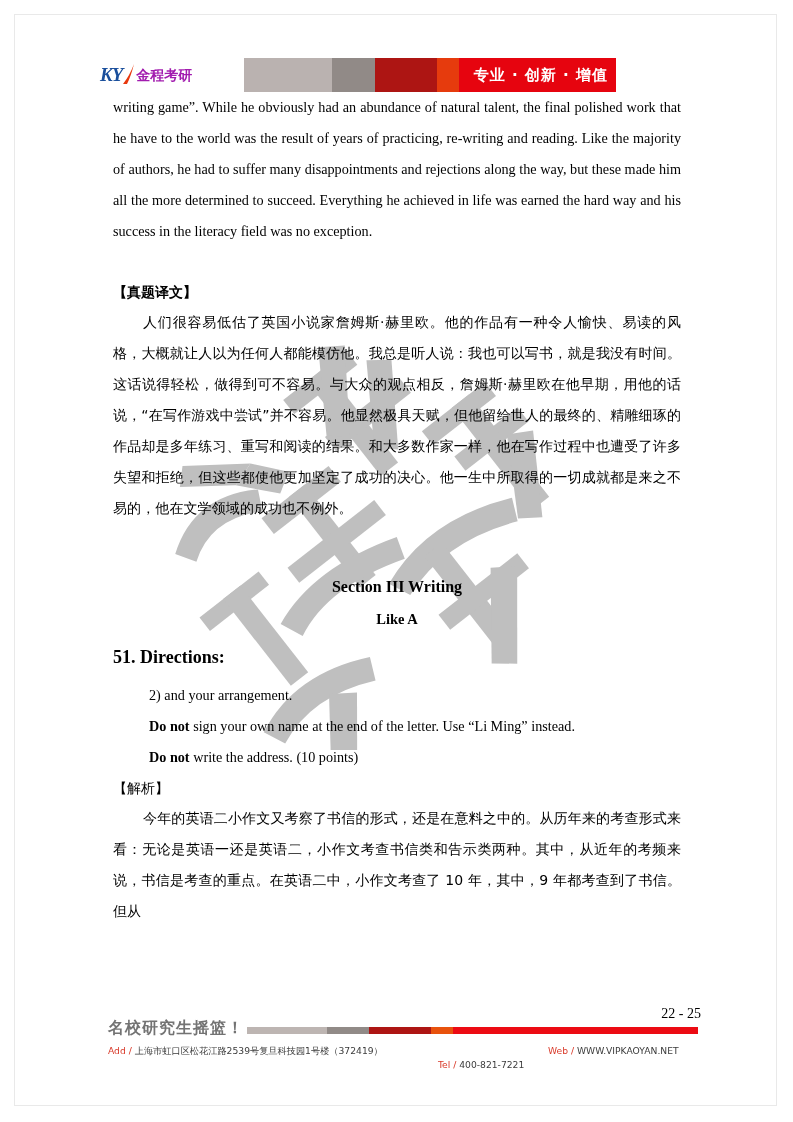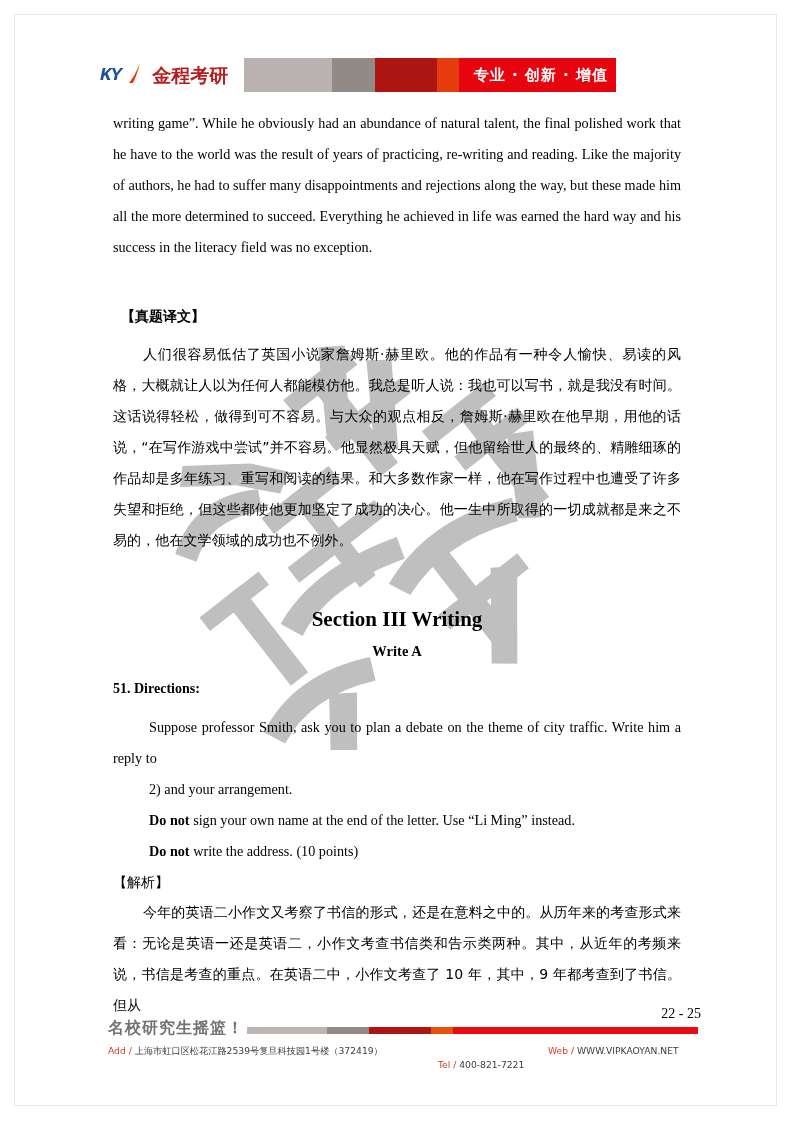--- a/index.html
+++ b/index.html
@@ -54,43 +54,43 @@
     width: 600px; height: 34px;
     z-index: 3;
   }
   .header-logo {
     position: absolute;
     left: 0; top: 0;
     width: 136px; height: 34px;
     display: flex; align-items: center;
   }
   .logo-ky {
-    font-family: Liberation Mono, monospace;
+    font-family: Liberation Serif, serif;
     font-weight: bold;
     font-style: italic;
     font-size: 19px;
     color: #1a4f9c;
     letter-spacing: -1px;
     position: relative;
     top: -3px;
   }
   .logo-ky .swoosh {
     display: inline-block;
     width: 13px; height: 22px;
     position: relative;
     top: 4px;
     margin-left: -3px;
   }
   .logo-cn {
     font-family: "DejaVu Sans", sans-serif;
     font-weight: bold;
-    font-size: 19px;
-    color: #b91c1c;
+    font-size: 14px;
+    color: #a21caf;
     letter-spacing: 0px;
-    margin-left: 11px;
+    margin-left: 1px;
     line-height: 1;
   }
   .hdr-bars {
     position: absolute;
     left: 136px; top: 0;
     width: 372px; height: 34px;
     display: flex;
     padding-left: 8px;
   }
   .hdr-bars .seg1 { width: 88px;  background: #bab2b0; }
@@ -106,42 +106,42 @@
     font-size: 15px;
     font-weight: bold;
     color: #ffffff;
     white-space: nowrap;
     letter-spacing: 1px;
   }
 
   
   .content {
     position: absolute;
-    left: 113px; top: 108px;
+    left: 113px; top: 92px;
     width: 568px;
     z-index: 2;
   }
 
   p.en {
     font-family: "Liberation Serif", "DejaVu Serif", serif;
     font-size: 14.2px;
     color: #000;
     margin: 0;
     text-align: justify;
     text-justify: inter-word;
     line-height: 31px;
   }
   p.en-indent { text-indent: 36px; }
 
   .cn-head {
     font-family: "DejaVu Sans", sans-serif;
     font-size: 14px;
     font-weight: bold;
     color: #000;
-    margin: 8px;
+    margin: 0;
     line-height: 30px;
   }
   .cn-head-light {
     font-family: "DejaVu Sans", sans-serif;
     font-size: 14px;
     font-weight: normal;
     color: #000;
     margin: 0;
     line-height: 30px;
   }
@@ -152,37 +152,37 @@
     color: #000;
     margin: 0;
     text-align: justify;
     line-height: 31px;
     text-indent: 30px;
     letter-spacing: 0.1px;
   }
 
   h1.section-title {
     font-family: "Liberation Serif", "DejaVu Serif", serif;
-    font-size: 21px;
+    font-size: 16px;
     font-weight: bold;
     text-align: center;
     margin: 0;
     line-height: 34px;
   }
   h2.part-title {
     font-family: "Liberation Serif", "DejaVu Serif", serif;
     font-size: 14.5px;
     font-weight: bold;
     text-align: center;
     margin: 0;
     line-height: 30px;
   }
   .directions-label {
     font-family: "Liberation Serif", "DejaVu Serif", serif;
-    font-size: 14px;
+    font-size: 18px;
     font-weight: bold;
     margin: 0;
     line-height: 30px;
   }
   p.item {
     font-family: "Liberation Serif", "DejaVu Serif", serif;
     font-size: 14.2px;
     margin: 0;
     line-height: 31px;
     text-indent: 36px;
@@ -324,29 +324,28 @@
     <div class="spacer-lg"></div>
 
     <p class="cn-head">【真题译文】</p>
 
     <p class="cn">人们很容易低估了英国小说家詹姆斯·赫里欧。他的作品有一种令人愉快、易读的风格，大概就让人以为任何人都能模仿他。我总是听人说：我也可以写书，就是我没有时间。这话说得轻松，做得到可不容易。与大众的观点相反，詹姆斯·赫里欧在他早期，用他的话说，“在写作游戏中尝试”并不容易。他显然极具天赋，但他留给世人的最终的、精雕细琢的作品却是多年练习、重写和阅读的结果。和大多数作家一样，他在写作过程中也遭受了许多失望和拒绝，但这些都使他更加坚定了成功的决心。他一生中所取得的一切成就都是来之不易的，他在文学领域的成功也不例外。</p>
 
     <div class="spacer-lg"></div>
     <div class="spacer-md"></div>
 
     <h1 class="section-title">Section III Writing</h1>
-    <h2 class="part-title">Write A</h2>
+    <h2 class="part-title">Like A</h2>
 
     <div class="spacer-sm"></div>
 
     <p class="directions-label">51. Directions:</p>
 
     <div class="spacer-sm"></div>
 
-    <p class="en en-indent">Suppose professor Smith, ask you to plan a debate on the theme of city traffic. Write him a reply to</p>
 
     <p class="item">2) and your arrangement.</p>
     <p class="item"><b>Do not</b><span> sign your own name at the end of the letter. Use “Li Ming” instead.</span></p>
     <p class="item"><b>Do not</b><span> write the address. (10 points)</span></p>
 
     <p class="cn-head-light">【解析】</p>
 
     <p class="cn">今年的英语二小作文又考察了书信的形式，还是在意料之中的。从历年来的考查形式来看：无论是英语一还是英语二，小作文考查书信类和告示类两种。其中，从近年的考频来说，书信是考查的重点。在英语二中，小作文考查了 10 年，其中，9 年都考查到了书信。但从</p>
 
   </div>

